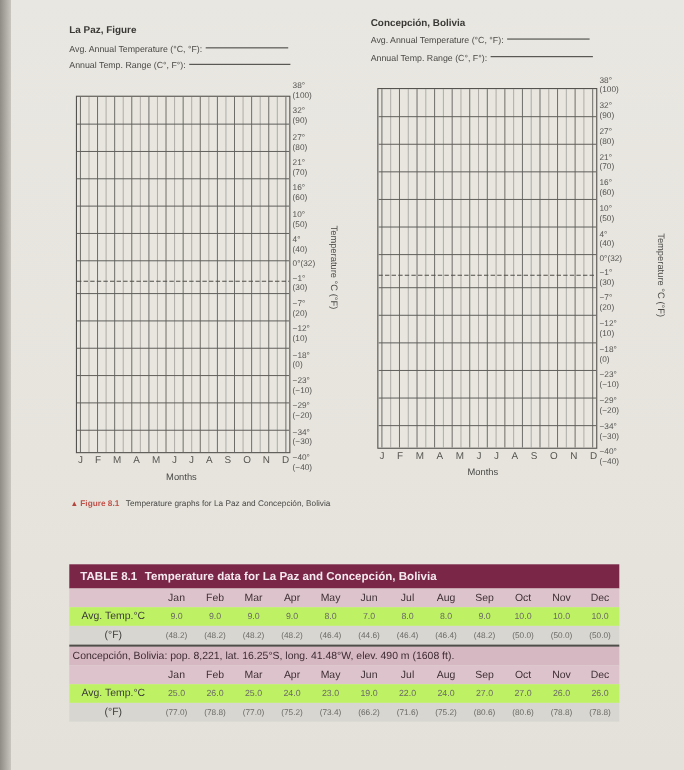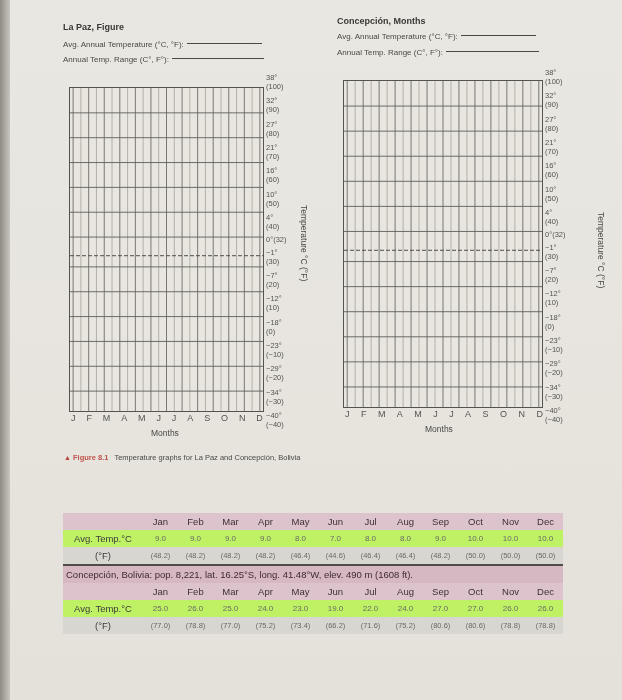--- a/index.html
+++ b/index.html
@@ -79,21 +79,21 @@
 <div class="site-title" style="left:63px;top:22px;">La Paz, Figure</div>
 <div class="field-line" style="left:63px;top:40px;">
   <span>Avg. Annual Temperature (°C, °F):</span>
   <span class="blank" style="width:75px;"></span>
 </div>
 <div class="field-line" style="left:63px;top:55px;">
   <span>Annual Temp. Range (C°, F°):</span>
   <span class="blank" style="width:92px;"></span>
 </div>
 
-<div class="site-title" style="left:337px;top:16px;">Concepción, Months</div>
+<div class="site-title" style="left:337px;top:16px;">Concepción, Bolivia</div>
 <div class="field-line" style="left:337px;top:32px;">
   <span>Avg. Annual Temperature (°C, °F):</span>
   <span class="blank" style="width:75px;"></span>
 </div>
 <div class="field-line" style="left:337px;top:48px;">
   <span>Annual Temp. Range (C°, F°):</span>
   <span class="blank" style="width:93px;"></span>
 </div>
 
 <div class="graph" id="g0" style="left:69px;top:87px;width:195px;height:325px;">
@@ -344,20 +344,24 @@
   </div>
 <div class="axis-title" style="left:425px;top:424px;">Months</div>
 
 <div class="fig-caption" style="left:64px;top:453px;">
   <span class="tri">▲</span>
   <span class="fig-num">Figure 8.1</span>
   <span>Temperature graphs for La Paz and Concepción, Bolivia</span>
 </div>
 
 <div class="table-wrap">
+  <div class="table-head">
+    <span class="tnum">TABLE 8.1</span>
+    <span class="ttitle">Temperature data for La Paz and Concepción, Bolivia</span>
+  </div>
   <div id="tbody">
       <div class="grid-row months-row">
         <div class="rowlabel"></div>
         <div class="cells">
           <div class="cell">Jan</div>
           <div class="cell">Feb</div>
           <div class="cell">Mar</div>
           <div class="cell">Apr</div>
           <div class="cell">May</div>
           <div class="cell">Jun</div>

